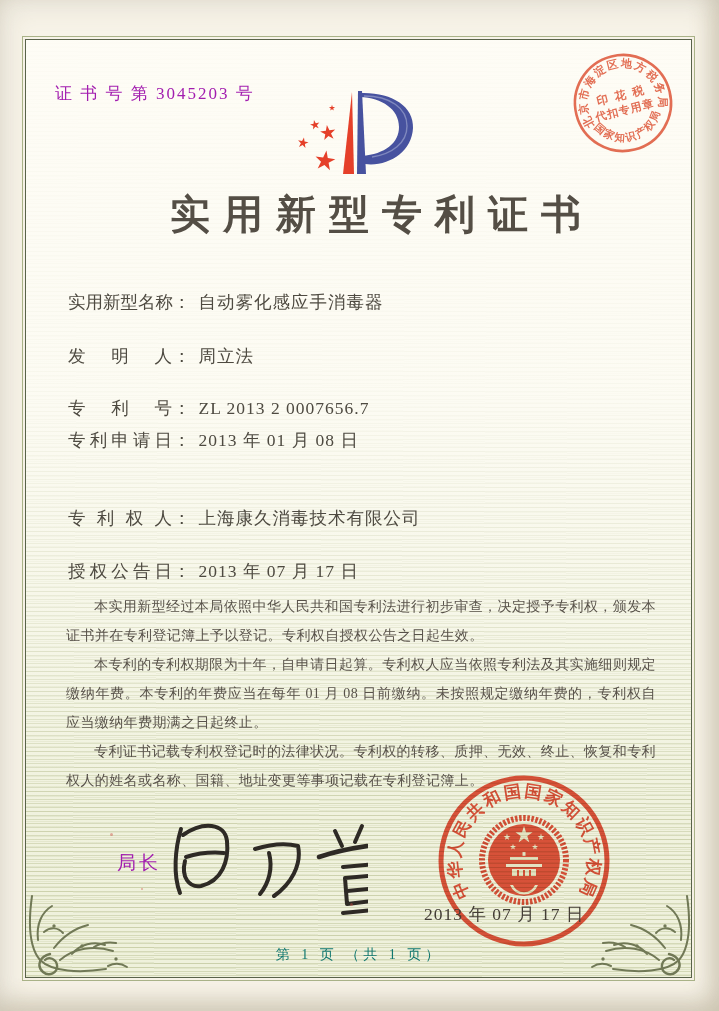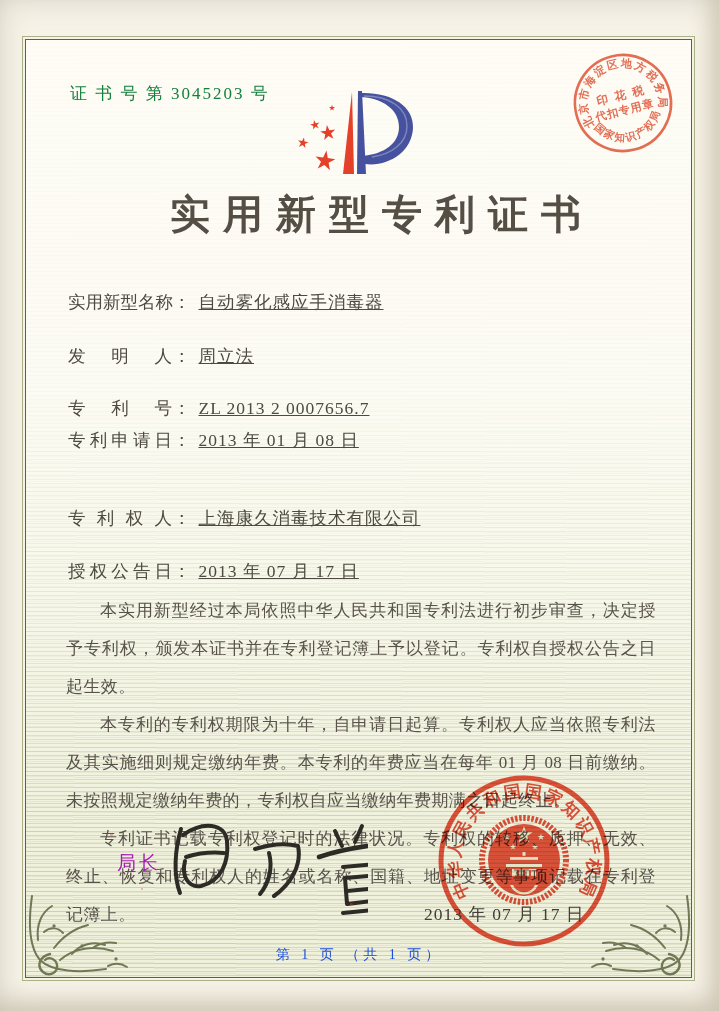--- a/index.html
+++ b/index.html
@@ -20,46 +20,46 @@
       #eff1dc;
   }
   .frame-light{
     position:absolute;inset:2px;
     background:linear-gradient(180deg, rgba(255,253,247,.95) 0%, rgba(255,253,247,.85) 38%, rgba(255,253,247,.45) 62%, rgba(255,253,247,.08) 82%, rgba(255,253,247,0) 100%);
   }
   .corner-flourish{position:absolute;width:115px;height:115px;opacity:.95;}
   .corner-bl{left:24px;top:862px;}
   .corner-br{left:580px;top:862px;transform:scaleX(-1);}
   
-  .cert-no{position:absolute;left:55px;top:82px;font-size:17px;letter-spacing:2px;color:#15803d;margin-left:15px;}
+  .cert-no{position:absolute;left:55px;top:82px;font-size:17px;letter-spacing:2px;color:#a21caf;}
   .logo{position:absolute;left:292px;top:88px;}
   .title{
     position:absolute;left:16px;top:187px;width:719px;text-align:center;
     font-size:40px;font-weight:600;letter-spacing:13px;text-indent:13px;color:#544e45;
   }
   
   .field{position:absolute;left:68px;font-size:17.5px;color:#4e4a41;white-space:nowrap;}
   .field .lab{display:inline-block;width:104px;text-align:justify;text-align-last:justify;vertical-align:top;}
   .field .colon{display:inline-block;margin:0 8px 0 1px;}
-  .field .val{letter-spacing:1px;text-decoration:underline;}
+  .field .val{letter-spacing:1px;}
   .f0{top:290px;} .f1{top:344px;} .f2{top:396px;} .f3{top:428px;} .f4{top:506px;} .f5{top:559px;}
   
   .body-text{position:absolute;left:66px;top:592px;width:590px;color:#58524a;}
-  .body-text p{margin:0;font-size:17px;line-height:38px;text-align:justify;text-indent:2em;letter-spacing:.4px;}
+  .body-text p{margin:0;font-size:14px;line-height:29px;text-align:justify;text-indent:2em;letter-spacing:.4px;}
   
   .sig-label{position:absolute;left:117px;top:850px;font-size:19px;letter-spacing:3px;color:#a21caf;}
   .sig-svg{position:absolute;left:163px;top:803px;}
   .sig-hidden{position:absolute;width:1px;height:1px;overflow:hidden;clip:rect(0 0 0 0);}
   .speck{position:absolute;border-radius:50%;background:rgba(204,78,66,.45);}
   
   .seal{position:absolute;left:436px;top:773px;opacity:.9;mix-blend-mode:multiply;}
   .seal-date{position:absolute;left:424px;top:902px;font-size:17.5px;letter-spacing:1px;color:#433d35;white-space:nowrap;}
   .tax-stamp{position:absolute;left:570px;top:50px;transform:rotate(-14deg);opacity:.85;mix-blend-mode:multiply;}
   
-  .footer{position:absolute;left:0;top:946px;width:719px;text-align:center;font-size:14px;letter-spacing:4px;color:#1d4ed8;}
+  .footer{position:absolute;left:0;top:946px;width:719px;text-align:center;font-size:14px;letter-spacing:4px;color:#0f766e;}
   svg text{font-family:"Liberation Serif","DejaVu Serif",serif;}
 </style>
 </head>
 <body>
 
 <div class="page">
 
   <div class="frame-outer">
     <div class="frame-fill"></div>
     <div class="frame-light"></div>

